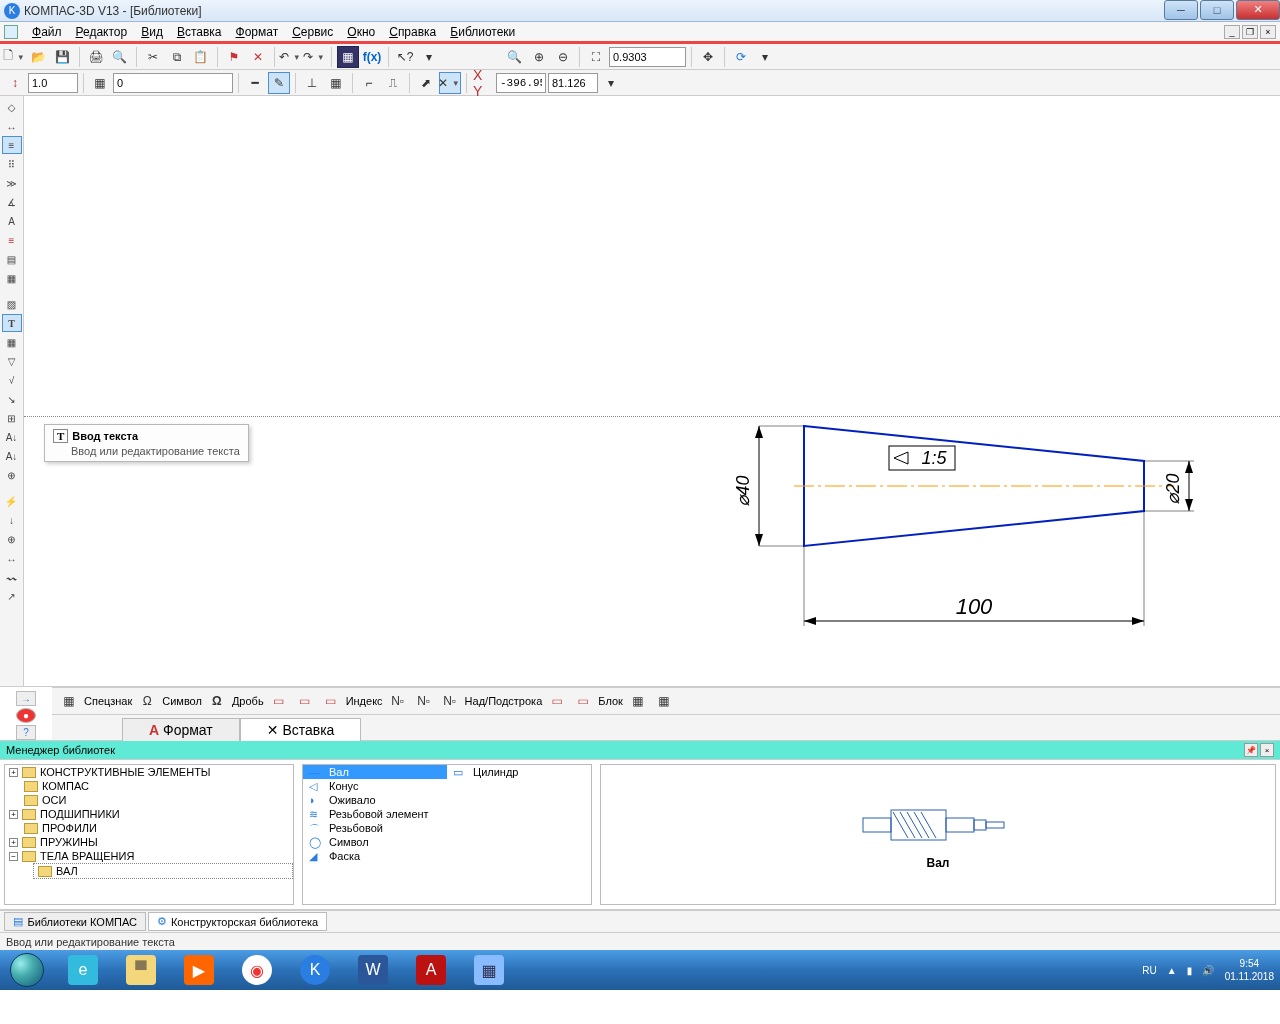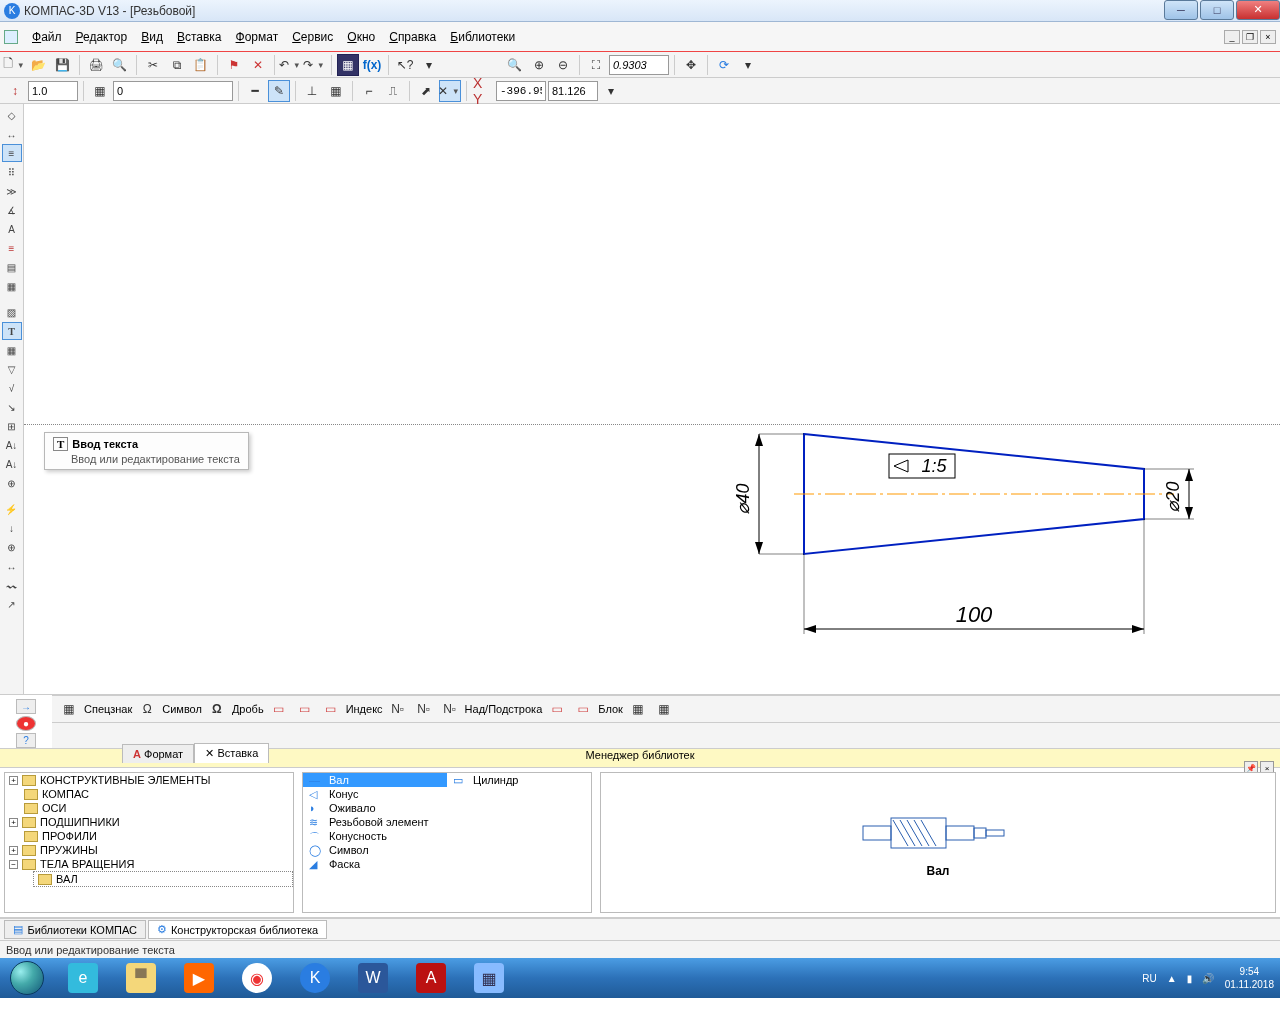--- a/index.html
+++ b/index.html
@@ -9,21 +9,21 @@
   .titlebar { height:22px; background:linear-gradient(#ecf4fd,#d8e6f7); display:flex; align-items:center; border-bottom:1px solid #9fb7d4; font-size:12px; }
   .titlebar .icon { width:16px;height:16px;margin:0 4px;border-radius:50%;background:#2a7de1;display:inline-flex;align-items:center;justify-content:center;color:#fff;font-size:10px;}
   .titlebar .title { flex:1; color:#333; }
   .winbtns { display:flex; height:22px; }
   .winbtn { width:34px;height:20px;margin-left:2px;border:1px solid #5a7a9a;border-radius:3px;display:flex;align-items:center;justify-content:center;font-size:11px;color:#fff;}
   .winbtn.min{background:linear-gradient(#cfe4f8,#9fc3e8);color:#335;}
   .winbtn.max{background:linear-gradient(#cfe4f8,#9fc3e8);color:#335;}
   .winbtn.close{background:linear-gradient(#f08080,#c83030);width:44px;}
 
   
-  .menubar { height:30px; background:#f6f6f6; border-bottom:1px solid #ef4444; display:flex; align-items:center; padding:0 4px; font-size:12px; gap:6px; }
+  .menubar { height:22px; background:#f6f6f6; border-bottom:3px solid #ef4444; display:flex; align-items:center; padding:0 4px; font-size:12px; gap:6px; }
   .menubar .docico{width:14px;height:14px;border:1px solid #6a8;background:#def;margin-right:4px;}
   .menubar .mitem{padding:2px 4px;cursor:default;}
   .menubar .mitem u{text-decoration:underline;}
   .mdi-btns{margin-left:auto;display:flex;gap:2px;}
   .mdi-btns span{width:16px;height:14px;border:1px solid #aaa;background:#eee;display:inline-flex;align-items:center;justify-content:center;font-size:9px;}
 
   
   .toolbar { height:26px; background:#f4f4f4; border-bottom:1px solid #ccc; display:flex; align-items:center; padding:0 4px; gap:2px; }
   .tb-btn{width:22px;height:22px;border:1px solid transparent;display:inline-flex;align-items:center;justify-content:center;font-size:12px;color:#333;}
   .tb-sep{width:1px;height:20px;background:#ccc;margin:0 3px;}
@@ -45,28 +45,28 @@
   .dashed-guide{position:absolute;left:0;top:320px;right:0;border-top:1px dotted #888;}
 
   
   .drawing{position:absolute;left:680px;top:310px;}
 
   
   .panelrow{height:28px;background:#f4f4f4;border-top:1px solid #ccc;border-bottom:1px solid #ccc;display:flex;align-items:center;padding:0 6px;gap:4px;font-size:11px;}
   .panel-lefticons{width:52px;display:flex;flex-direction:column;gap:2px;align-items:center;}
   .panel-lefticons span{width:20px;height:18px;border:1px solid #bbb;background:#eee;display:flex;align-items:center;justify-content:center;font-size:10px;}
   .panel-tabs{height:26px;display:flex;align-items:flex-end;padding-left:70px;gap:0;border-bottom:1px solid #ccc;background:#f4f4f4;}
-  .ptab{padding:3px 10px;border:1px solid #bbb;border-bottom:none;font-size:11px;background:#eee;position:relative;top:15px;}
+  .ptab{padding:3px 26px;border:1px solid #bbb;border-bottom:none;font-size:14px;background:#eee;position:relative;top:1px;}
   .ptab.active{background:#fff;}
   .panel-top-area{display:flex;height:54px;border-top:1px solid #ccc;}
   .panel-top-area .panel-lefticons{padding-top:4px;}
   .panel-content{flex:1;}
 
   
-  .libmgr-hdr{height:20px;background:#fef9c3;border-top:1px solid #ccc;border-bottom:1px solid #ccc;display:flex;align-items:center;padding:0 6px;font-size:11px;flex-direction:column;}
+  .libmgr-hdr{height:20px;background:#5eead4;border-top:1px solid #ccc;border-bottom:1px solid #ccc;display:flex;align-items:center;padding:0 6px;font-size:11px;}
   .libmgr-hdr .closers{margin-left:auto;display:flex;gap:2px;}
   .libmgr-hdr .closers span{width:14px;height:14px;border:1px solid #999;background:#eee;display:flex;align-items:center;justify-content:center;font-size:8px;}
   .libmgr-body{height:150px;display:flex;border-bottom:1px solid #ccc;background:#fff;}
   .libcol{border:1px solid #bbb;margin:4px;background:#fff;overflow:auto;font-size:11px;}
   .libcol.tree{width:290px;}
   .libcol.list{width:290px;}
   .libcol.preview{flex:1;display:flex;flex-direction:column;align-items:center;justify-content:center;}
   .tree-item{display:flex;align-items:center;gap:4px;padding:1px 4px;}
   .tree-item .exp{width:9px;height:9px;border:1px solid #888;font-size:8px;line-height:8px;text-align:center;}
   .tree-item .fld{width:14px;height:11px;background:#f4d77a;border:1px solid #b89b3a;}
@@ -92,21 +92,21 @@
   .tray .clock{text-align:center;line-height:13px;}
   .task .tico{width:30px;height:30px;border-radius:4px;display:flex;align-items:center;justify-content:center;font-size:16px;color:#fff;}
 
   .preview-label{font-weight:bold;font-size:12px;margin-top:6px;}
 </style>
 </head>
 <body>
 
 <div class="titlebar">
   <span class="icon">K</span>
-  <span class="title">КОМПАС-3D V13 - [Резьбовой]</span>
+  <span class="title">КОМПАС-3D V13 - [Библиотеки]</span>
   <div class="winbtns">
     <div class="winbtn min">─</div>
     <div class="winbtn max">□</div>
     <div class="winbtn close">✕</div>
   </div>
 </div>
 
 <div class="menubar">
   <span class="docico"></span>
   <span class="mitem"><u>Ф</u>айл</span>
@@ -147,21 +147,21 @@
   <span class="tb-btn" style="color:#06c;font-weight:bold">f(x)</span>
   <span class="tb-sep"></span>
   <span class="tb-btn">↖?</span>
   <span class="tb-btn">▾</span>
   <span style="flex:0 0 60px"></span>
   <span class="tb-btn">🔍</span>
   <span class="tb-btn">⊕</span>
   <span class="tb-btn">⊖</span>
   <span class="tb-sep"></span>
   <span class="tb-btn">⛶</span>
-  <input class="tb-input dd" style="width: 60px; font-style: italic;" value="0.9303">
+  <input class="tb-input dd" style="width: 77px;" value="0.9303">
   <span class="tb-sep"></span>
   <span class="tb-btn">✥</span>
   <span class="tb-sep"></span>
   <span class="tb-btn" style="color:#2a7de1">⟳</span>
   <span class="tb-btn">▾</span>
 </div>
 
 <div class="toolbar">
   <span class="tb-btn" style="color:#b33">↕</span>
   <input class="tb-input dd" style="width: 50px;" value="1.0">
@@ -362,21 +362,21 @@
         <div class="list-item">
             <span class="ico">◗</span>
             <span>Оживало</span>
           </div>
         <div class="list-item">
             <span class="ico">≋</span>
             <span>Резьбовой элемент</span>
           </div>
         <div class="list-item">
             <span class="ico">⌒</span>
-            <span>Конусность</span>
+            <span>Резьбовой</span>
           </div>
         <div class="list-item">
             <span class="ico">◯</span>
             <span>Символ</span>
           </div>
         <div class="list-item">
             <span class="ico">◢</span>
             <span>Фаска</span>
           </div>
       </div>

